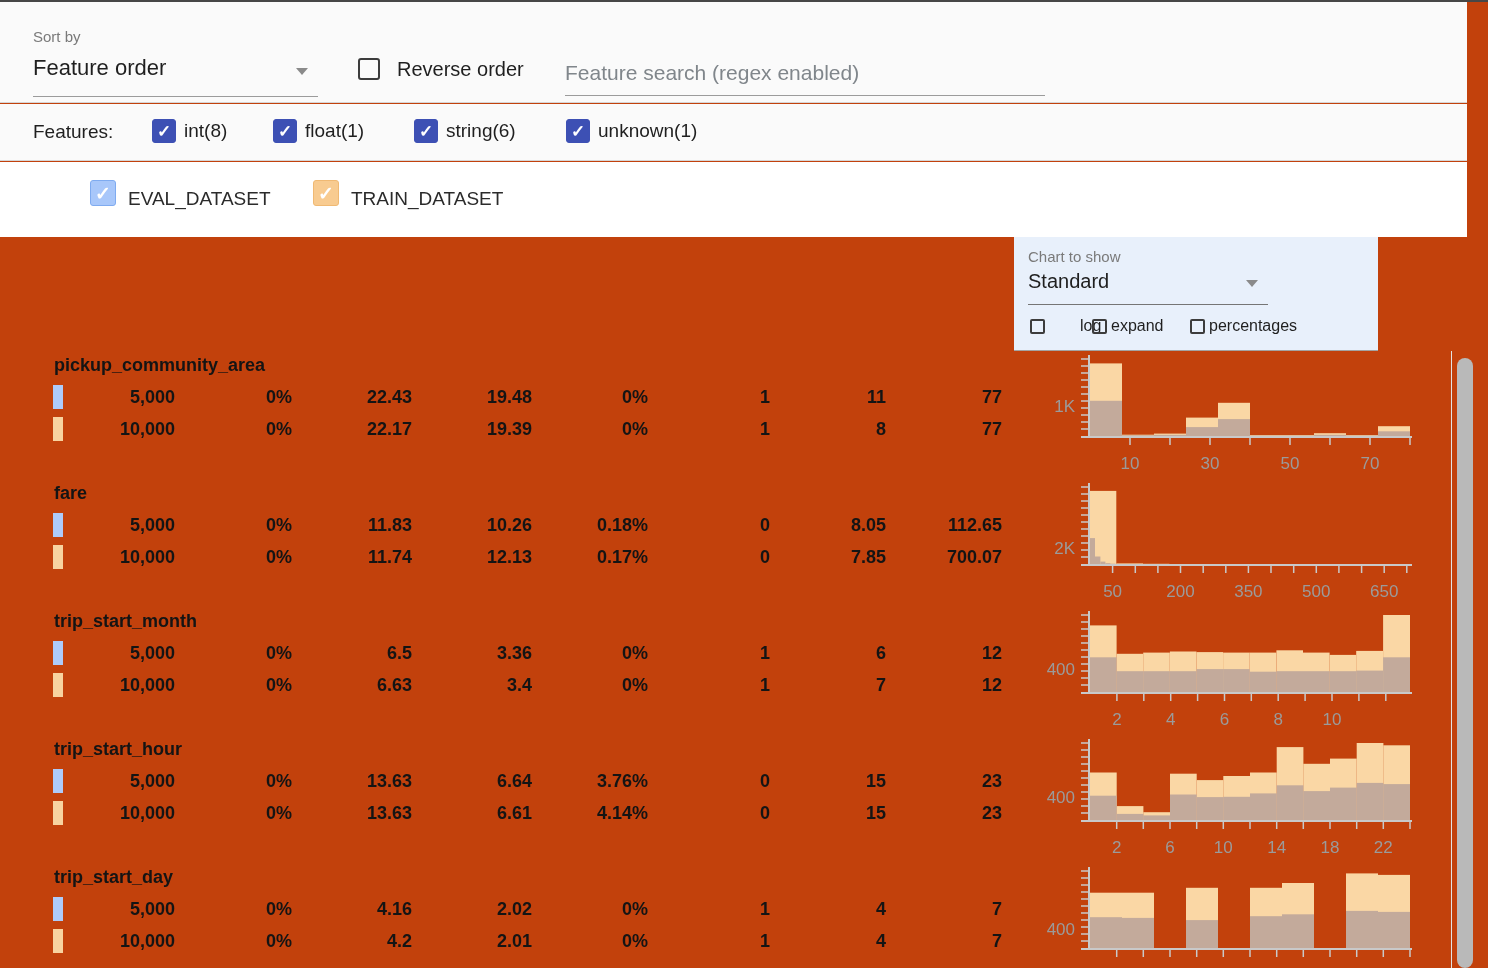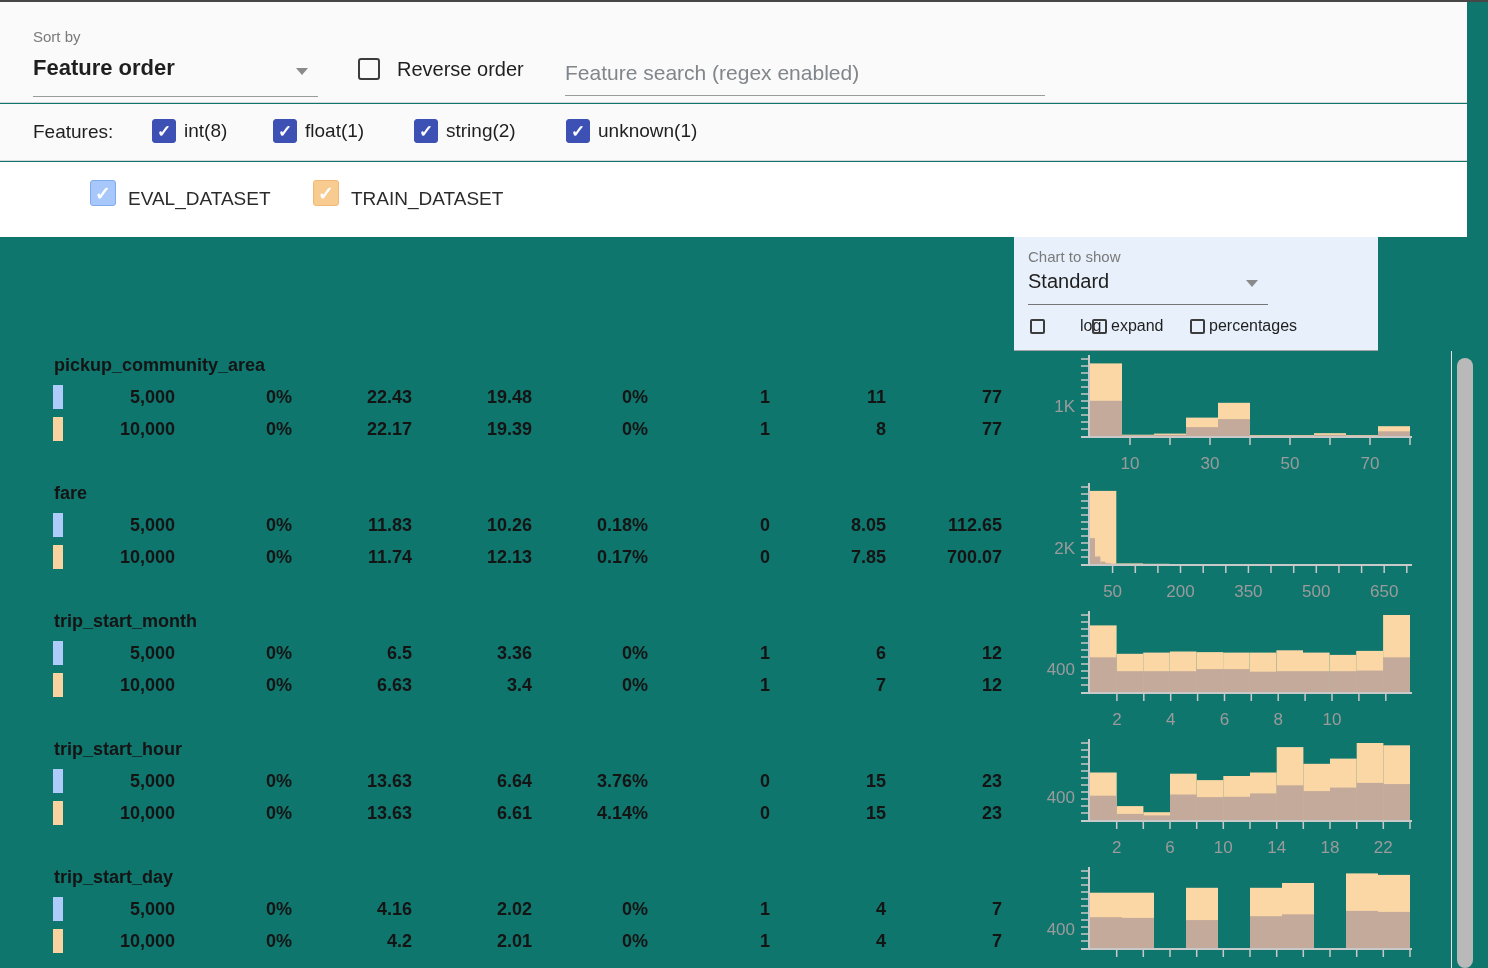--- a/index.html
+++ b/index.html
@@ -1,28 +1,28 @@
 <!DOCTYPE html>
 <html><head>
 <meta charset="utf-8">
 <style>
   * { margin:0; padding:0; box-sizing:border-box; }
   html,body { width:1488px; height:968px; }
   body { font-family:"Liberation Sans", sans-serif; background:#fff; color:#1f1f1f; }
-  #app { position:relative; width:1488px; height:968px; background:#0f766e; overflow:hidden; }
+  #app { position:relative; width:1488px; height:968px; background:#c2410c; overflow:hidden; }
 
   .topline { position:absolute; top:0; left:0; width:1488px; height:2px; background:#474747; }
   .topbar { position:absolute; top:2px; left:0; width:1467px; height:101px; background:#fafafa; border-bottom:1px solid #d6d6d6; }
   .featuresbar { position:absolute; top:104px; left:0; width:1467px; height:57px; background:#fafafa; border-bottom:1px solid #d6d6d6; }
   .legendbar { position:absolute; top:162px; left:0; width:1467px; height:75px; background:#fff; }
 
   .lbl-small { font-size:15px; color:#7a7a7a; }
   .abs { position:absolute; }
 
-  .select-value { font-size:22px; color:#1f1f1f;font-weight:bold; }
+  .select-value { font-size:22px; color:#1f1f1f; }
   .underline { position:absolute; height:1px; background:#9b9b9b; }
   .arrow-down { width:0; height:0; border-left:6px solid transparent; border-right:6px solid transparent; border-top:7px solid #8a8a8a; }
 
   .cbx { display:inline-flex; align-items:center; justify-content:center; border-radius:3px; }
   .cbx.unchecked { background:transparent; border:2px solid #3c3c3c; }
   .cbx .check { color:#fff; font-weight:bold; line-height:1; }
 
   .search-input { position:absolute; left:565px; top:48px; width:480px; height:46px; border:none; outline:none;
     border-bottom:1px solid #9b9b9b; background:transparent; font-size:21px; font-family:"Liberation Sans",sans-serif; color:#1f1f1f; }
   .search-input::placeholder { color:#80868b; }
@@ -97,21 +97,21 @@
         <span class="filter-item" style="left: 273px; top: 15px;">
           <span class="cbx" style="width: 24px; height: 24px; background: rgb(61, 80, 180); border: 1px solid rgb(61, 80, 180);">
             <span class="check" style="font-size: 17px;">✓</span>
           </span>
           <span class="flabel">float(1)</span>
         </span>
         <span class="filter-item" style="left: 414px; top: 15px;">
           <span class="cbx" style="width: 24px; height: 24px; background: rgb(61, 80, 180); border: 1px solid rgb(61, 80, 180);">
             <span class="check" style="font-size: 17px;">✓</span>
           </span>
-          <span class="flabel">string(2)</span>
+          <span class="flabel">string(6)</span>
         </span>
         <span class="filter-item" style="left: 566px; top: 15px;">
           <span class="cbx" style="width: 24px; height: 24px; background: rgb(61, 80, 180); border: 1px solid rgb(61, 80, 180);">
             <span class="check" style="font-size: 17px;">✓</span>
           </span>
           <span class="flabel">unknown(1)</span>
         </span>
       </div>
   </div>
 

